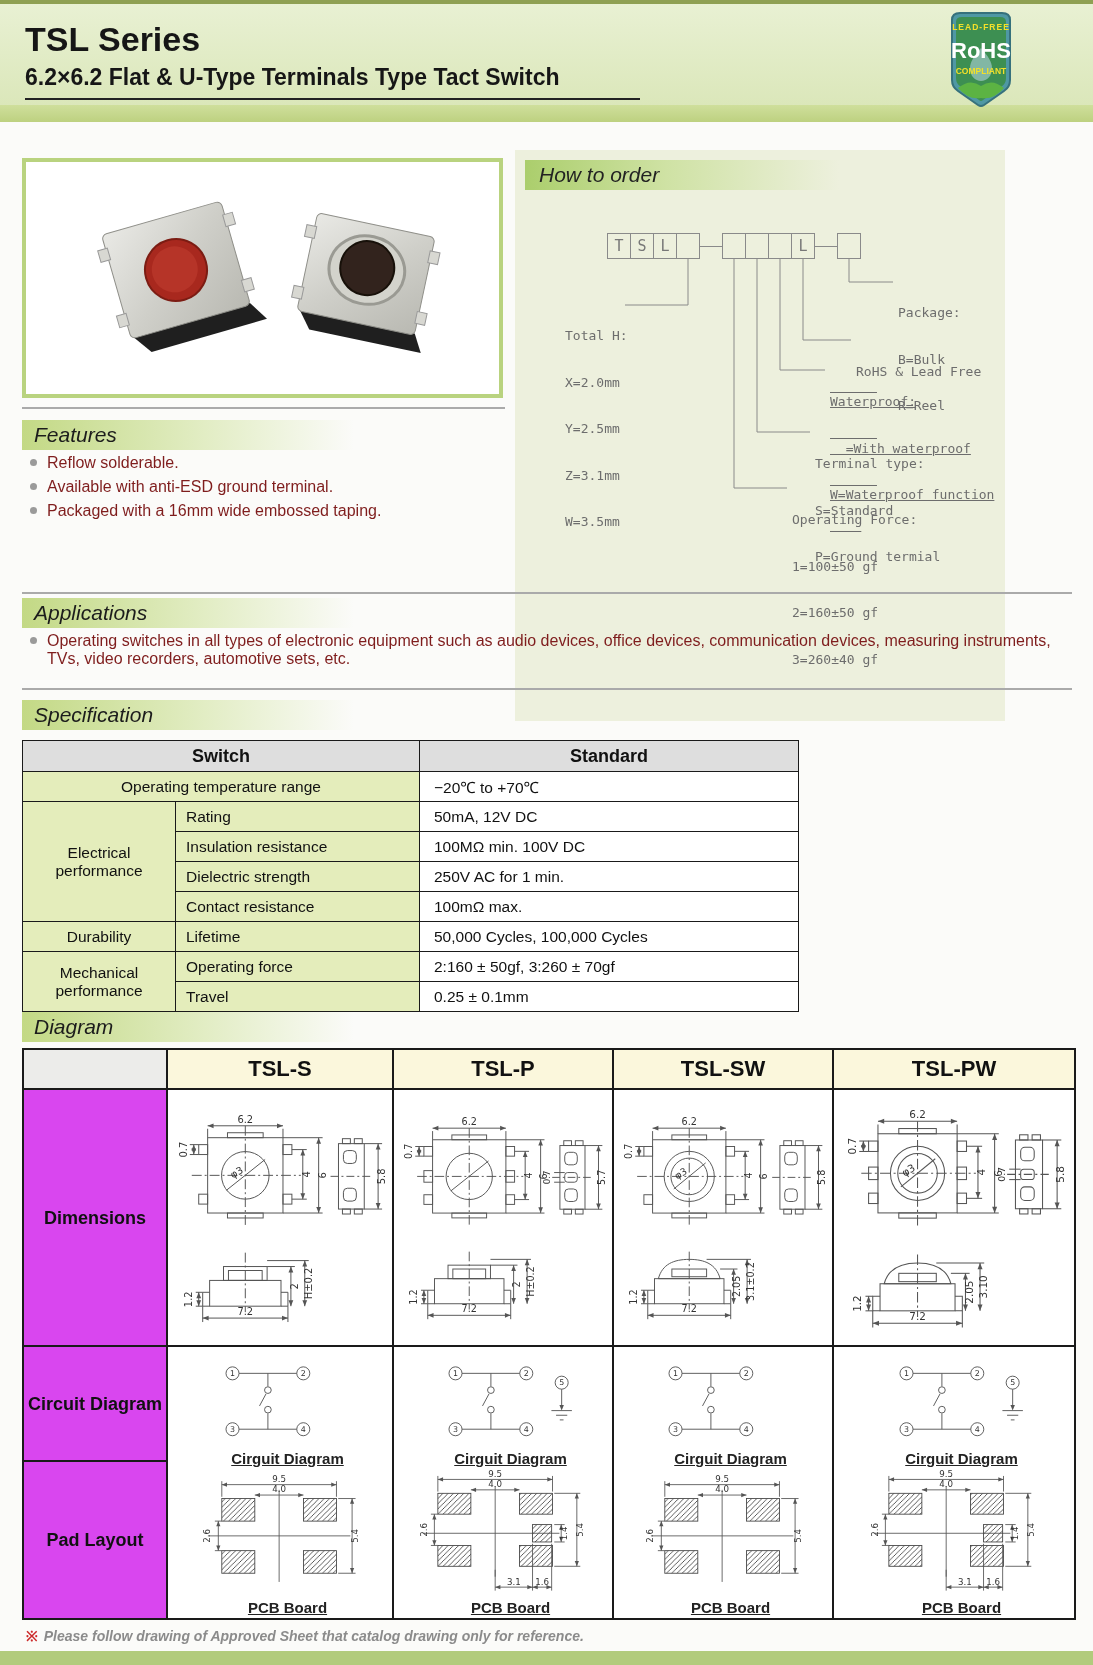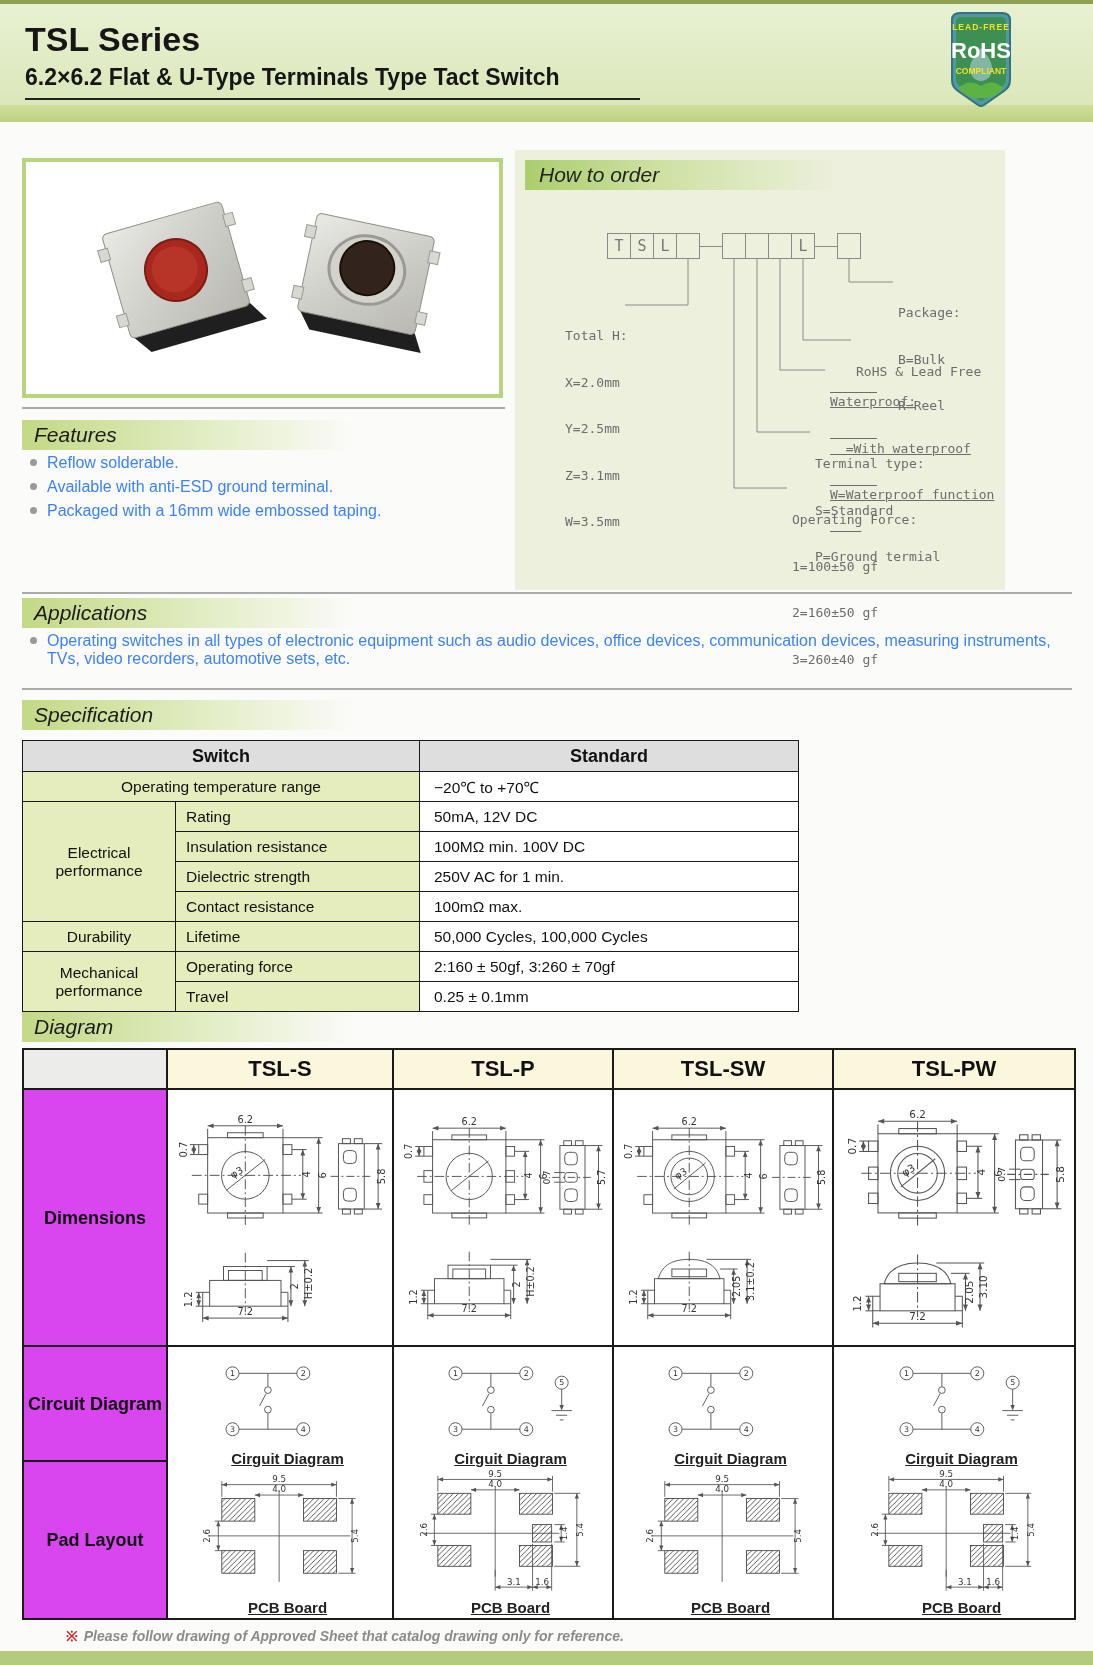--- a/index.html
+++ b/index.html
@@ -12,40 +12,40 @@
   .hdr-title{position:absolute;left:25px;top:20px;font-size:34px;font-weight:bold;color:#161616;}
   .hdr-sub{position:absolute;left:25px;top:64px;font-size:23px;font-weight:bold;color:#161616;}
   .hdr-underline{position:absolute;left:25px;top:98px;width:615px;height:2px;background:#222;}
   .hdr-band{position:absolute;left:0;top:105px;width:1093px;height:17px;
             background:linear-gradient(#cfdf9c,#bdd180);}
   .rohs{position:absolute;left:946px;top:10px;}
   
   .photo{position:absolute;left:22px;top:158px;width:473px;height:232px;background:#fff;
          border:4px solid #b9d37f;}
   
-  .panel{position:absolute;left:515px;top:150px;width:490px;height:440px;background:#edf0dd;}
+  .panel{position:absolute;left:515px;top:150px;width:490px;height:571px;background:#edf0dd;}
   .panel-title{position:absolute;left:10px;top:10px;width:300px;height:30px;line-height:30px;
       padding-left:14px;font-style:italic;font-size:21px;color:#222;
       background:linear-gradient(90deg,#abce6c,#cfe2a4 45%,rgba(237,240,221,0));}
   .code-row{position:absolute;left:92px;top:83px;display:flex;align-items:center;}
   .cgroup{display:flex;}
   .ccell{width:22px;height:24px;border:1px solid #8a8a8a;border-left:none;
       font-family:"DejaVu Sans Mono",monospace;font-size:15px;color:#777;
       display:flex;align-items:center;justify-content:center;background:transparent;}
   .cgroup .ccell:first-child{border-left:1px solid #8a8a8a;}
   .cdash{width:22px;height:0;border-top:1px solid #8a8a8a;}
   .conn{position:absolute;left:0;top:0;}
   .legend{position:absolute;font-family:"DejaVu Sans Mono",monospace;font-size:13px;
       color:#6d6d6d;line-height:15.5px;white-space:pre;}
   
   .rule{position:absolute;height:2px;background:#aaa;}
   .secbar{position:absolute;left:22px;height:30px;line-height:30px;padding-left:12px;
       font-style:italic;font-size:21px;color:#1c1c1c;
       background:linear-gradient(90deg,#c3d985,#e2edc4 55%,rgba(251,251,249,0));}
-  .bullets{position:absolute;left:30px;font-size:16px;color:#3b82f6;}
+  .bullets{position:absolute;left:30px;font-size:16px;color:#7f1d1d;}
   .bullet-line{display:flex;align-items:baseline;margin-bottom:6px;}
   .dot{width:7px;height:7px;border-radius:50%;background:#9a9a9a;margin-right:10px;
        flex:none;position:relative;top:-2px;}
   
   .spec{position:absolute;left:22px;top:740px;border-collapse:collapse;
         font-size:15.5px;color:#111;}
   .spec td{border:1.5px solid #1a1a1a;height:29px;padding:0;}
   .spec .th td{background:#dedede;font-weight:bold;font-size:18px;text-align:center;height:30px;}
   .spec .g{background:#e4edbb;text-align:center;}
   .spec .gl{background:#e4edbb;text-align:left;padding-left:10px;}
@@ -66,21 +66,21 @@
   .cpcell{grid-row:span 2;display:flex;flex-direction:column;align-items:center;
           border-right:2px solid #1a1a1a;border-bottom:none;background:#fff;}
   .cpcell.last{border-right:none;}
   .dim-svg{width:100%;height:250px;display:block;}
   .c-svg{width:212px;height:100px;display:block;margin-top:4px;}
   .p-svg{width:212px;height:132px;display:block;}
   .uline{font-size:15px;font-weight:bold;color:#222;text-decoration:underline;
          margin:0 0 2px 15px;}
   
   .footnote{position:absolute;left:26px;top:1626px;font-size:14px;font-style:italic;
-            font-weight:bold;color:#8b8b8b;margin-left:40px;}
+            font-weight:bold;color:#8b8b8b;}
   .footnote .mark{color:#cc2a2a;font-style:normal;margin-right:6px;}
   .botbar{position:absolute;left:0;top:1651px;width:1093px;height:14px;background:#b2cb7c;}
 </style>
 </head>
 <body>
 
 <div class="page">
 
   <div class="hdr">
     <div class="hdr-topline"></div>

